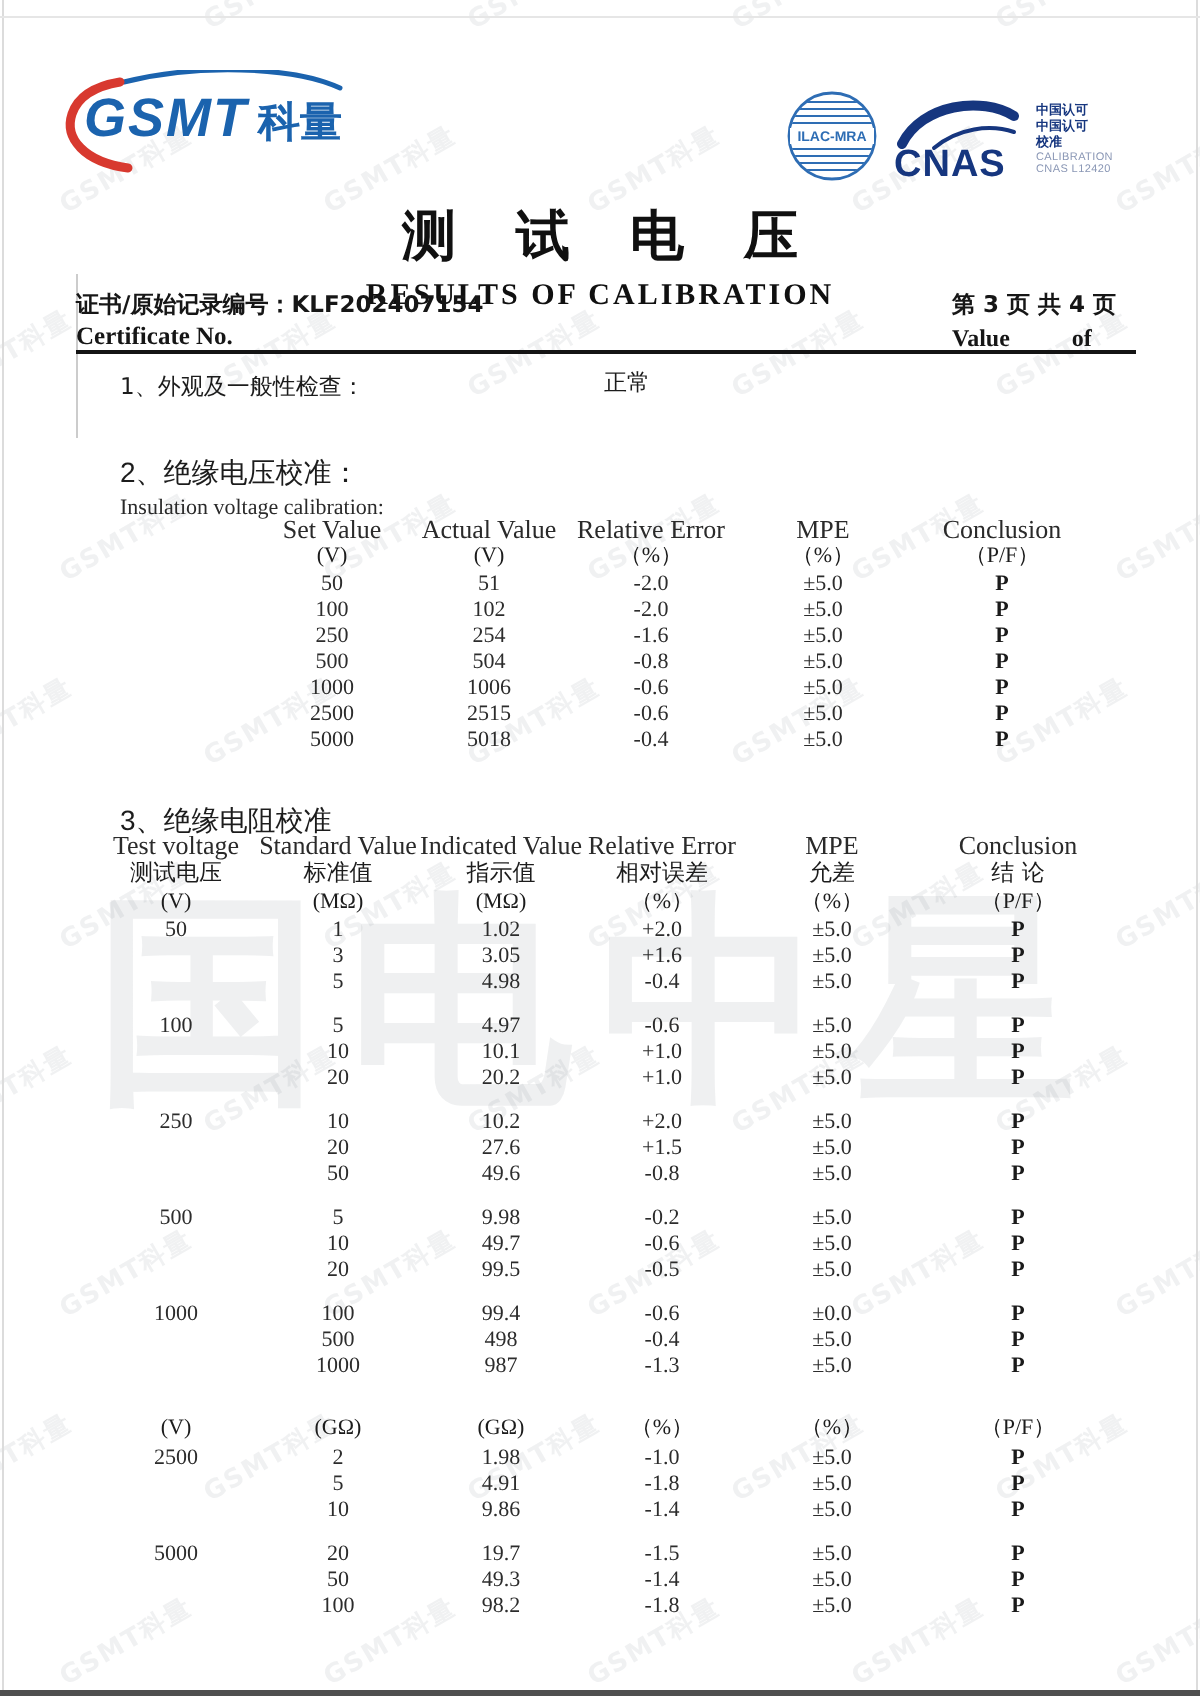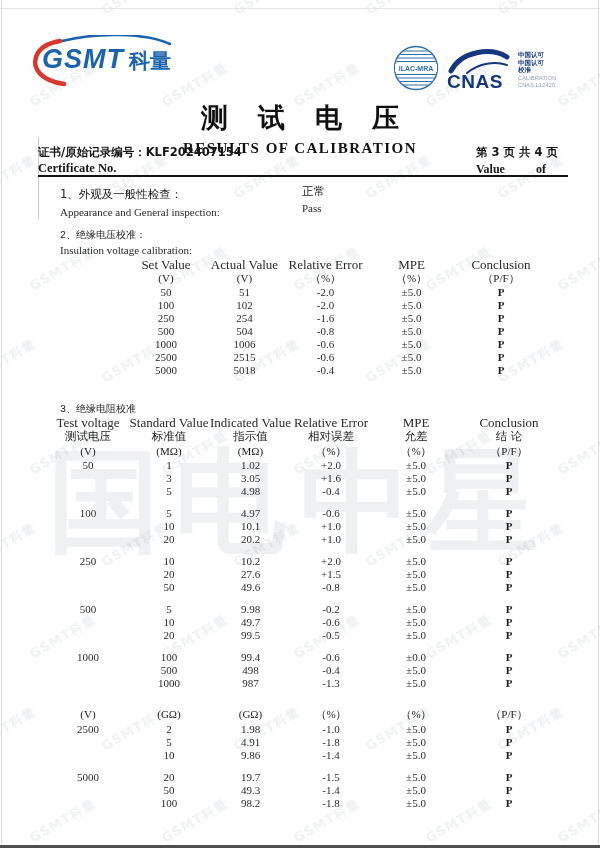--- a/index.html
+++ b/index.html
@@ -56,21 +56,21 @@
   
   .sec1{position:absolute;top:184px;left:60px;width:480px;}
   .sec-line{position:relative;height:16px;}
   .s1-cn{font-family:"DejaVu Sans",sans-serif;font-size:11.5px;color:#1c1c1c;}
   .s1-en{font-size:11px;color:#2a2a2a;}
   .s1-val{position:absolute;left:242px;top:0;}
 
   
   .sec2-title{position:absolute;top:228px;left:60px;}
   .sec3-title{position:absolute;top:402px;left:60px;}
-  .sec-cn{font-family:Liberation Mono, monospace;font-size:10px;color:#1c1c1c;}
+  .sec-cn{font-family:Liberation Sans, sans-serif;font-size:14px;color:#1c1c1c;}
   .sec-en{font-size:11px;color:#2a2a2a;margin-top:2px;}
 
   
   table.tbl{border-collapse:collapse;table-layout:fixed;}
   .tbl th,.tbl td{padding:0;margin:0;text-align:center;white-space:nowrap;font-weight:normal;}
   .th-cn{font-family:"DejaVu Sans",sans-serif;font-size:11.5px;color:#1c1c1c;height:15px;line-height:15px;}
   .th-en{font-size:13px;color:#2a2a2a;height:13px;line-height:13px;}
   .th-unit{font-size:11px;color:#1c1c1c;height:15px;line-height:15px;}
   .tbl td{font-size:11px;color:#2c2c2c;height:13px;line-height:13px;}
   .tbl td.concl{font-weight:bold;color:#1a1a1a;}
@@ -212,24 +212,20 @@
       </div>
     </div>
   </div>
   <div class="rule"></div>
 
   <div class="sec1">
     <div class="sec-line">
       <span class="s1-cn">1、外观及一般性检查：</span>
       <span class="s1-cn s1-val">正常</span>
     </div>
-    <div class="sec-line" style="margin-top:2px;">
-      <span class="s1-en">Appearance and General inspection:</span>
-      <span class="s1-en s1-val">Pass</span>
-    </div>
   </div>
 
   <div class="sec2-title">
     <div class="sec-cn">2、绝缘电压校准：</div>
     <div class="sec-en">Insulation voltage calibration:</div>
   </div>
   <table class="tbl" id="tbl2">
     <colgroup>
         <col style="width:78px;">
         <col style="width:79px;">

